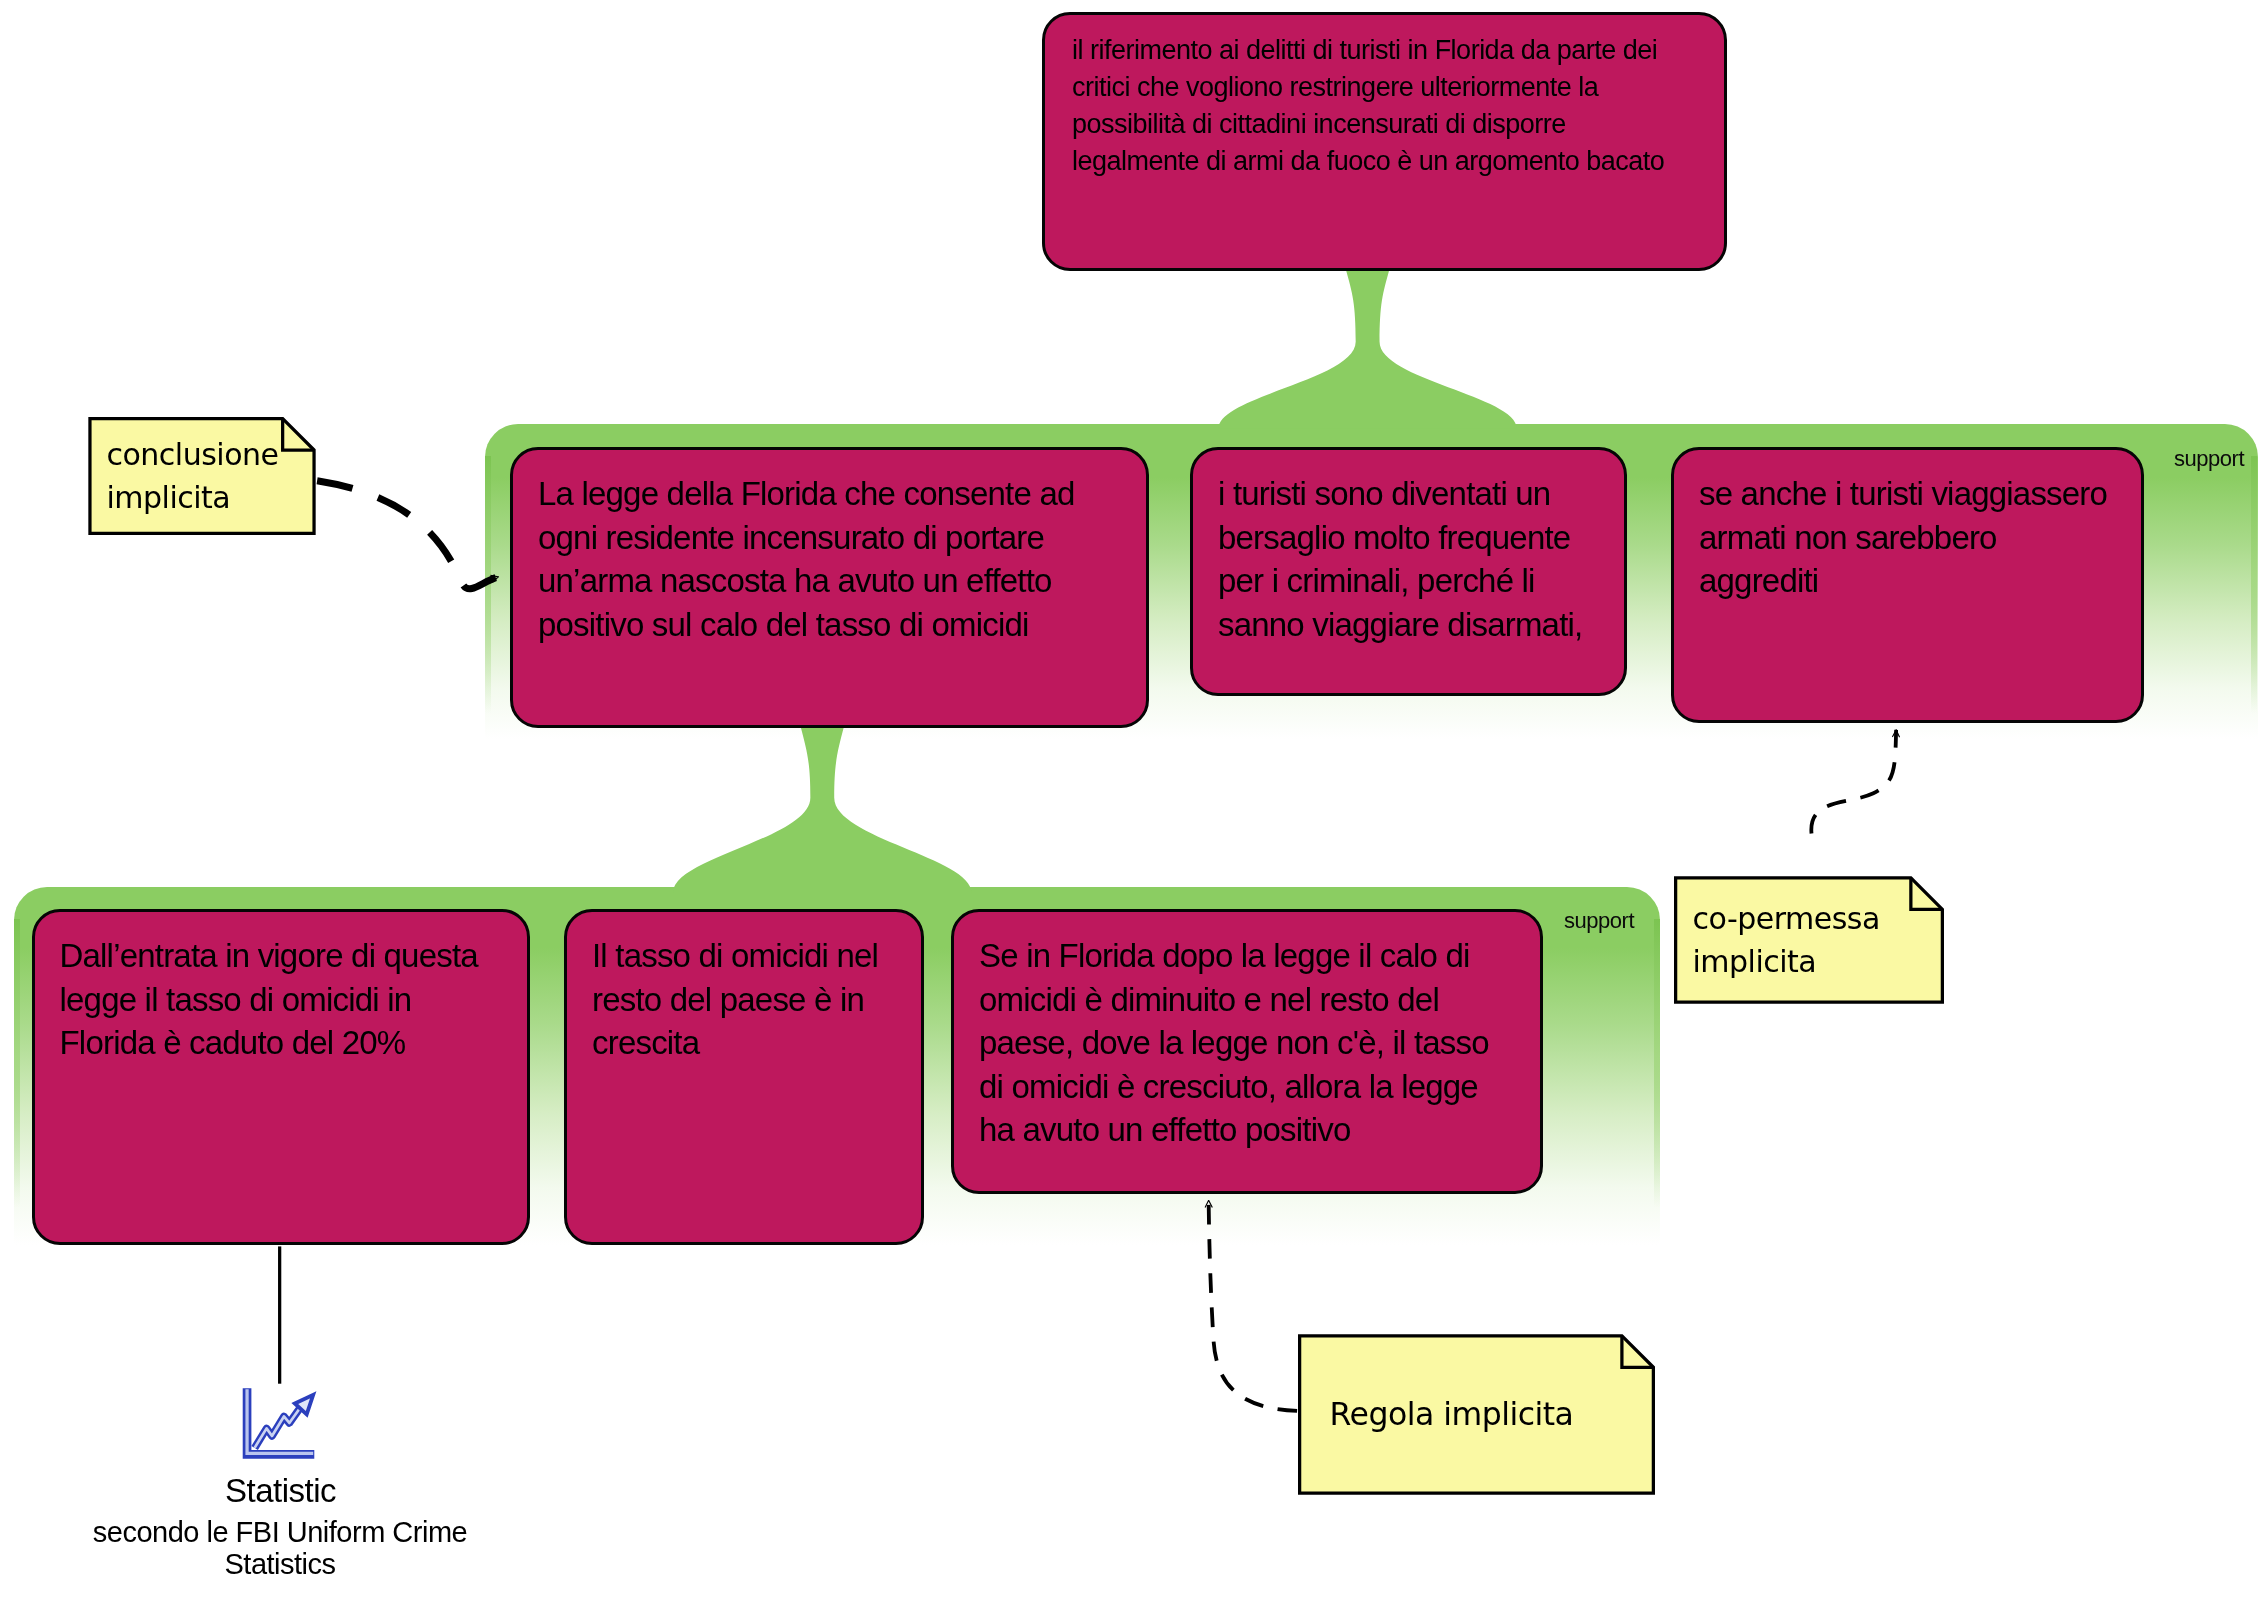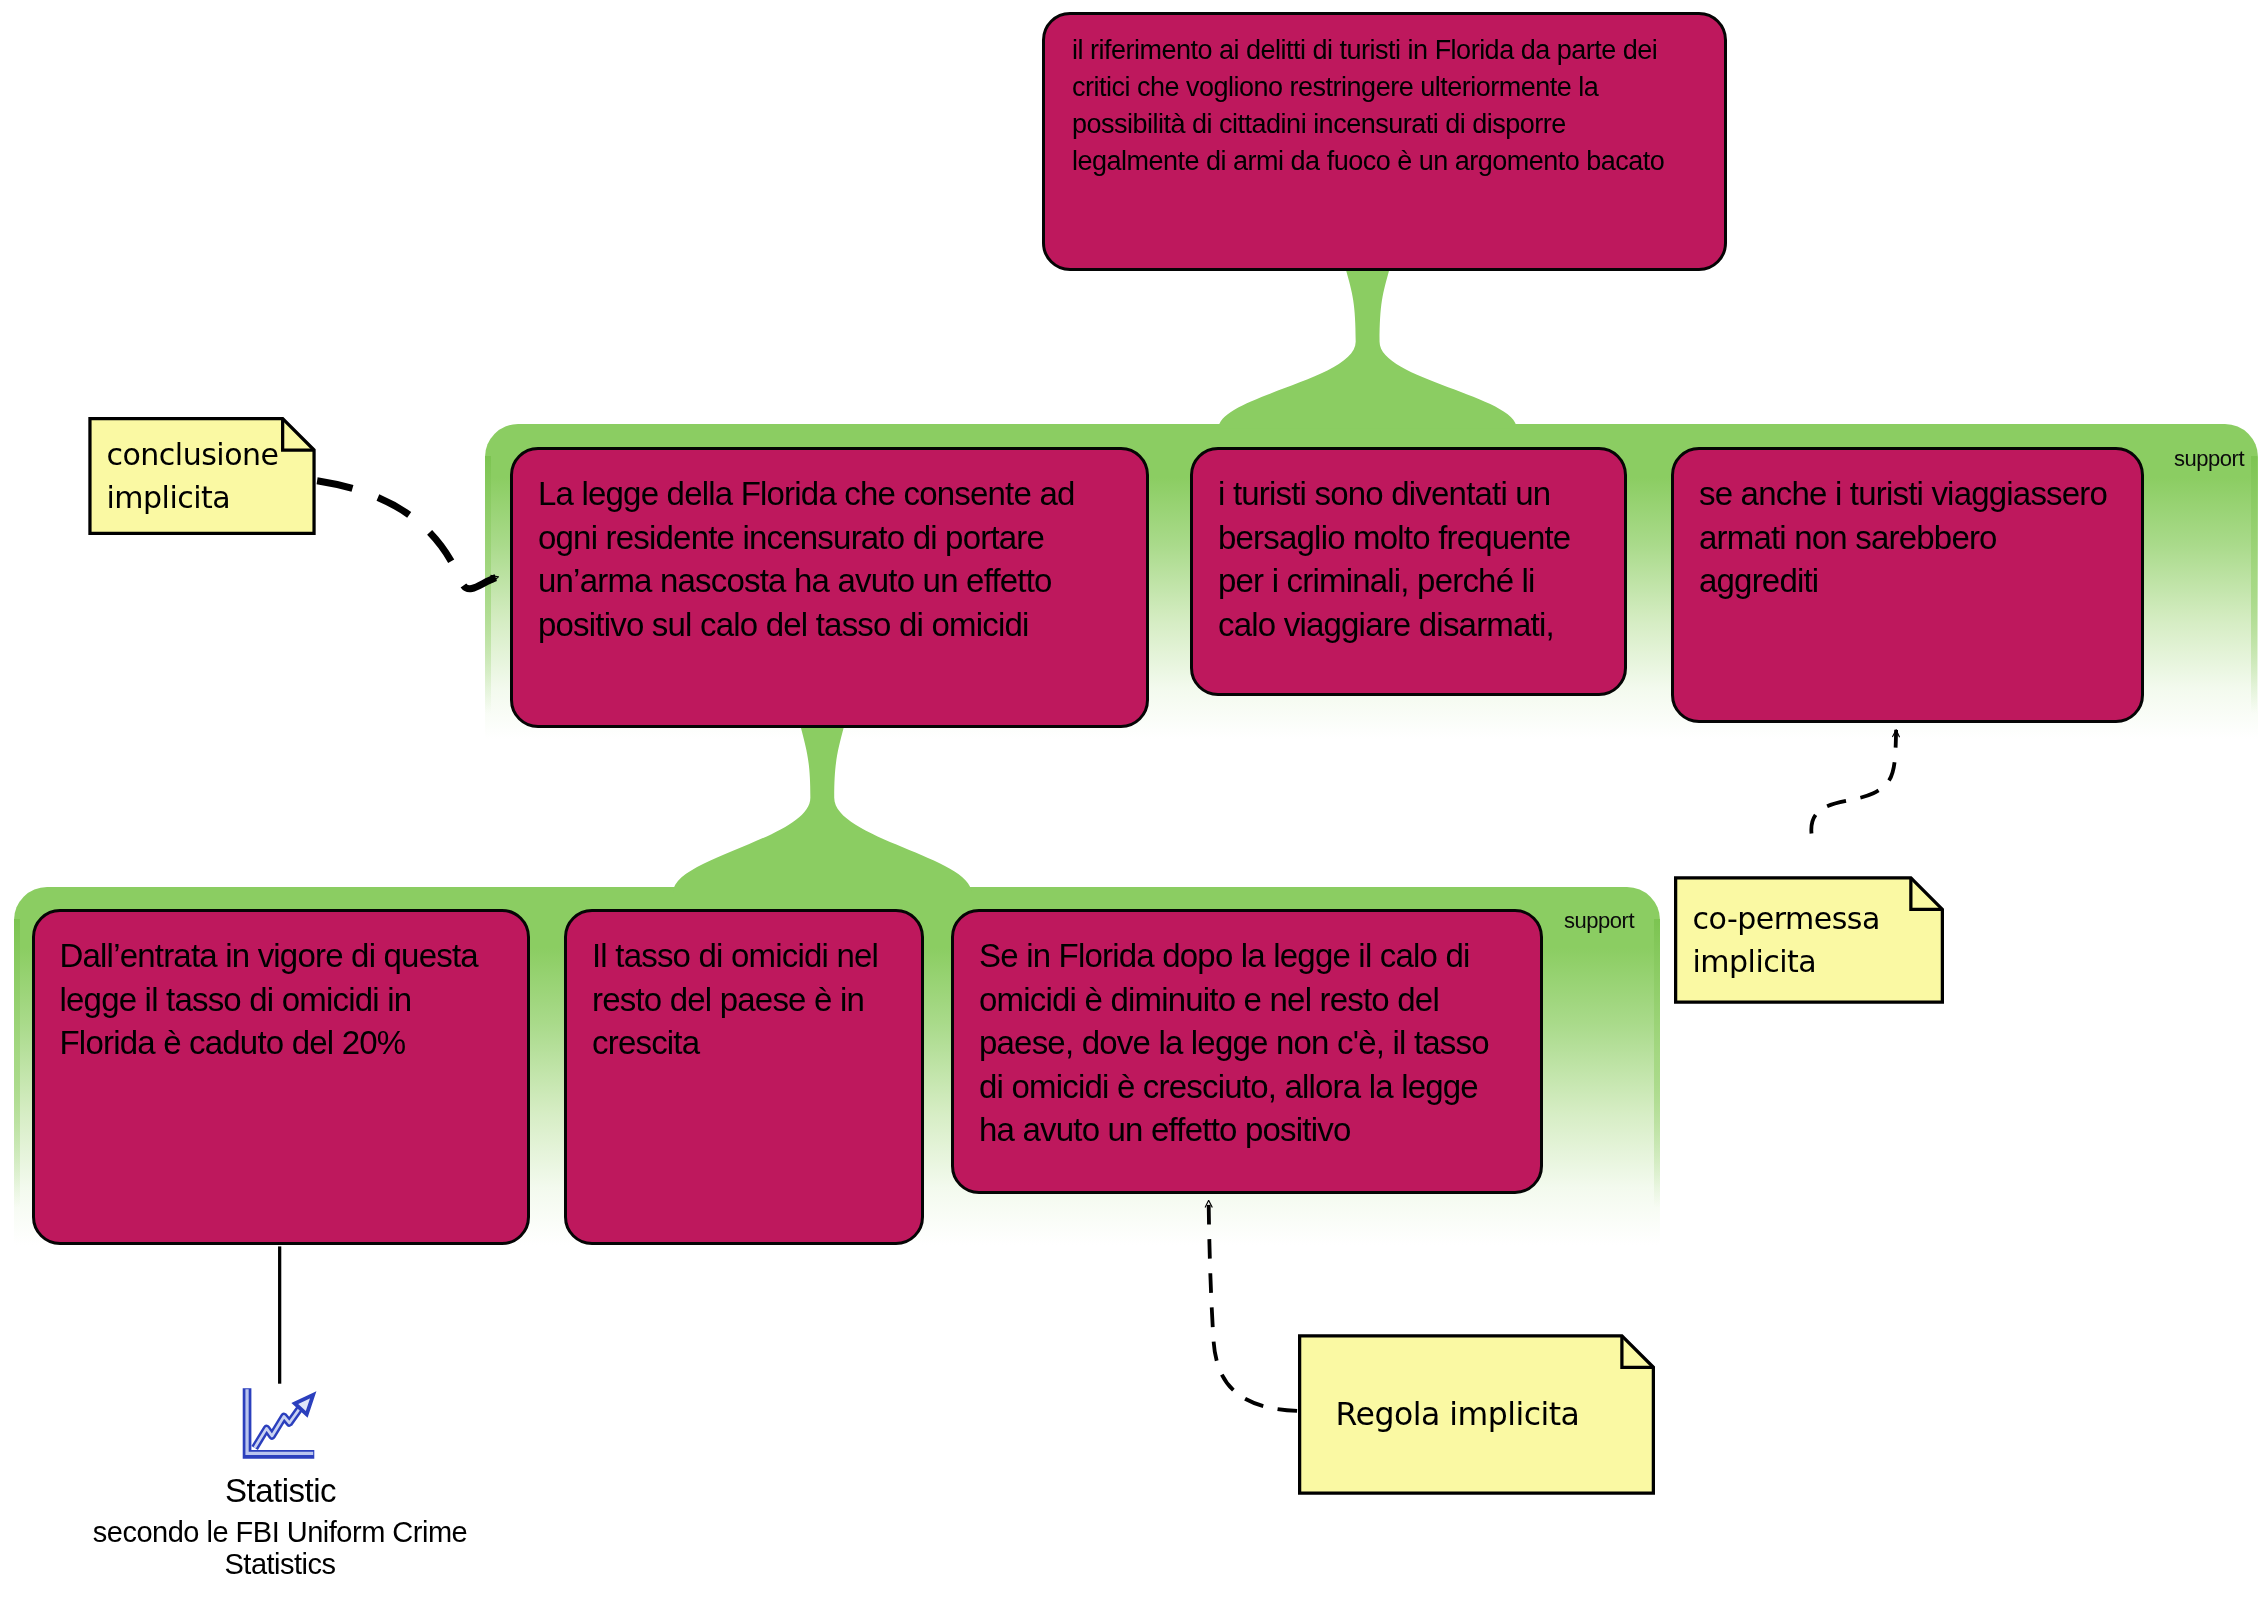--- a/index.html
+++ b/index.html
@@ -91,21 +91,21 @@
   </svg>
 
   <div class="argbox topbox" style="left:1042px;top:12px;width:685px;height:259px;">
     <span>il riferimento ai delitti di turisti in Florida da parte dei critici che vogliono restringere ulteriormente la possibilità di cittadini incensurati di disporre legalmente di armi da fuoco è un argomento bacato</span>
   </div>
 
   <div class="argbox" style="left:510px;top:447px;width:639px;height:281px;">
     <span>La legge della Florida che consente ad ogni residente incensurato di portare un’arma nascosta ha avuto un effetto positivo sul calo del tasso di omicidi</span>
   </div>
   <div class="argbox" style="left:1190px;top:447px;width:437px;height:249px;">
-    <span>i turisti sono diventati un bersaglio molto frequente per i criminali, perché li calo viaggiare disarmati,</span>
+    <span>i turisti sono diventati un bersaglio molto frequente per i criminali, perché li sanno viaggiare disarmati,</span>
   </div>
   <div class="argbox" style="left:1671px;top:447px;width:473px;height:276px;">
     <span>se anche i turisti viaggiassero armati non sarebbero aggrediti</span>
   </div>
 
   <div class="argbox" style="left:31.5px;top:909px;width:498px;height:336px;">
     <span>Dall’entrata in vigore di questa legge il tasso di omicidi in Florida è caduto del 20%</span>
   </div>
   <div class="argbox" style="left:564px;top:909px;width:360px;height:336px;">
     <span>Il tasso di omicidi nel resto del paese è in crescita</span>
@@ -123,21 +123,21 @@
   </div>
 
   <div class="note" style="left:1674px;top:876px;width:270px;height:128px;">
     <svg width="270" height="128" viewBox="0 0 497 235">
       <polygon points="3,3 436,3 494,61 494,232 3,232" fill="#FAF9A3" stroke="#000" stroke-width="6"></polygon>
       <path d="M436,3 L436,61 L494,61" fill="none" stroke="#000" stroke-width="6"></path>
     </svg>
     <div class="note-text pad-left">co-permessa implicita</div>
   </div>
 
-  <div class="note" style="left:1298px;top:1334px;width:329px;height:161px;padding-left:12px;">
+  <div class="note" style="left:1298px;top:1334px;width:329px;height:161px;">
     <svg width="357" height="161" viewBox="0 0 658 296">
       <polygon points="3,3 597,3 655,61 655,293 3,293" fill="#FAF9A3" stroke="#000" stroke-width="6"></polygon>
       <path d="M597,3 L597,61 L655,61" fill="none" stroke="#000" stroke-width="6"></path>
     </svg>
     <div class="note-text centered" style="font-size:31.5px;">Regola implicita</div>
   </div>
 
   <div class="stat-icon" style="left:237px;top:1385px;width:83px;height:77px;">
     <svg width="83" height="77" viewBox="0 0 152 142">
       <path d="M18,6 L18,128 L142,128" fill="none" stroke="#2B3FBD" stroke-width="16"></path>

